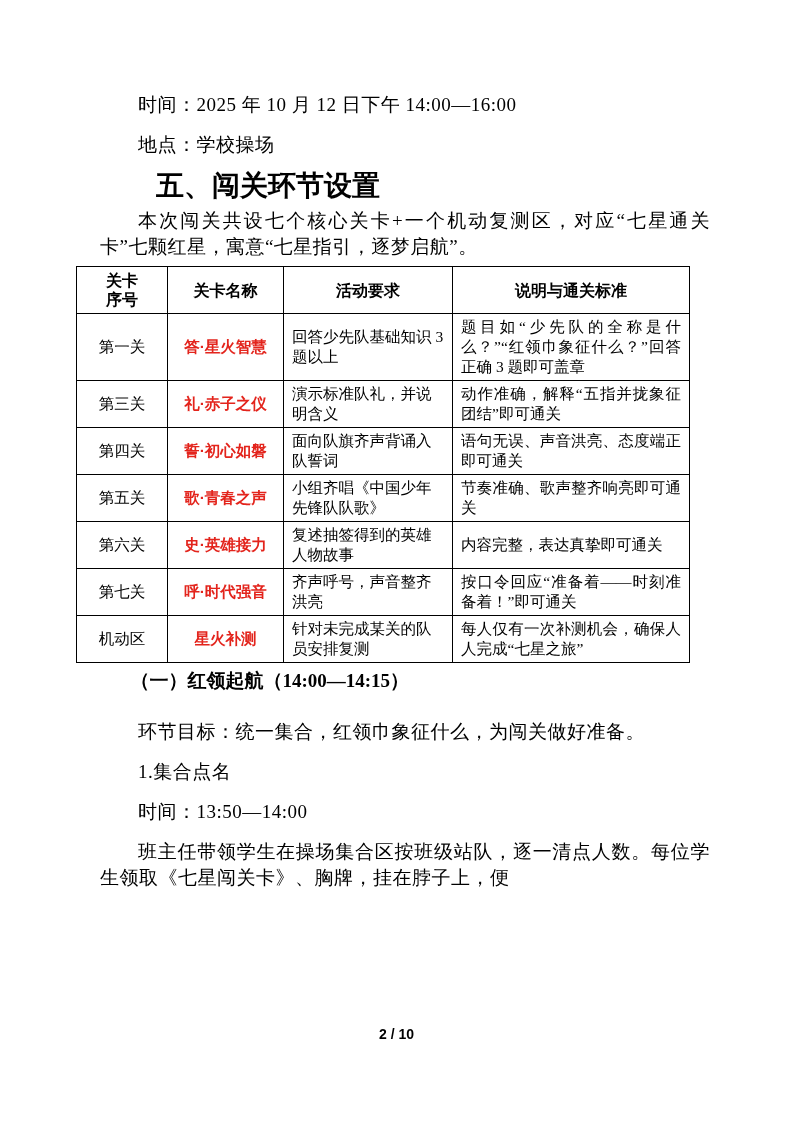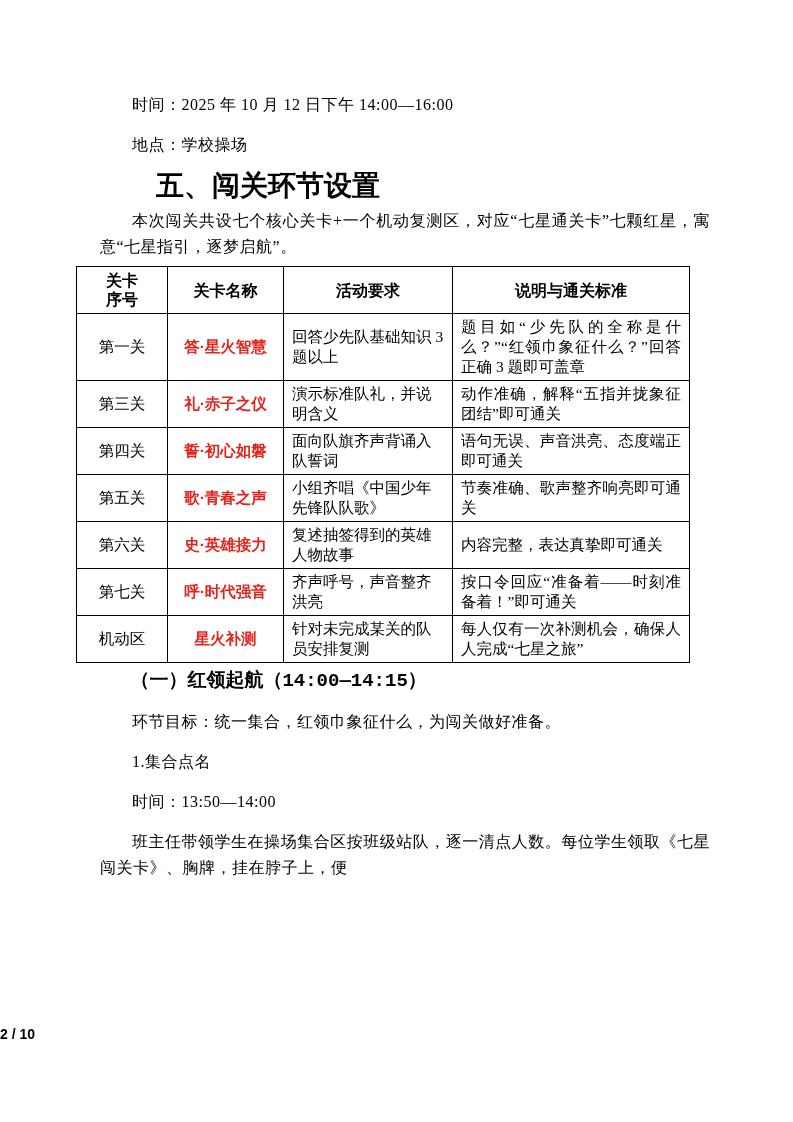--- a/index.html
+++ b/index.html
@@ -13,46 +13,46 @@
     height: 1122px;
     background: #ffffff;
     overflow: hidden;
     font-family: "Liberation Serif", "DejaVu Serif", serif;
     color: #000000;
   }
   .content {
     padding: 92px 83px 0 100px;
   }
   p.body {
-    font-size: 16px;
+    font-size: 19px;
     line-height: 26px;
     margin: 0 0 14px 0;
     letter-spacing: 0.5px;
   }
   .indent { text-indent: 2em; }
   .wide {
     line-height: 42px;
     text-align: justify;
     word-break: break-all;
   }
   h2.h-sans {
     font-family: "Liberation Sans", "DejaVu Sans", sans-serif;
     font-weight: bold;
     font-size: 28px;
     line-height: 28px;
     margin: 12px 0 8px 0;
     text-indent: 2em;
   }
   h2.h-sans.second { margin: 10px 0 8px 0; }
   h3.h-sub {
-    font-family: Liberation Mono, monospace;
+    font-family: Liberation Serif, serif;
     font-weight: bold;
     font-size: 19px;
     line-height: 28px;
-    margin: 0 0 14px 0;
+    margin: 0 0 24px 0;
     text-indent: 1.6em;
   }
   p.tight-bottom { margin-bottom: 6px; }
 
   table.levels {
     border-collapse: collapse;
     table-layout: fixed;
     width: 613px;
     margin-left: -24px;
     margin-bottom: 4px;
@@ -89,20 +89,21 @@
     color: var(--accent-red, #e3241c);
   }
   td.c-req { text-align: left; }
   td.c-std { text-align: justify; }
 
   .footer {
     position: absolute;
     left: 0;
     right: 0;
     bottom: 80px;
+    text-align: center;
     font-family: "Liberation Sans", "DejaVu Sans", sans-serif;
     font-weight: bold;
     font-size: 14px;
     color: #000000;
   }
 </style>
 </head>
 <body>
 
 <div class="page">

